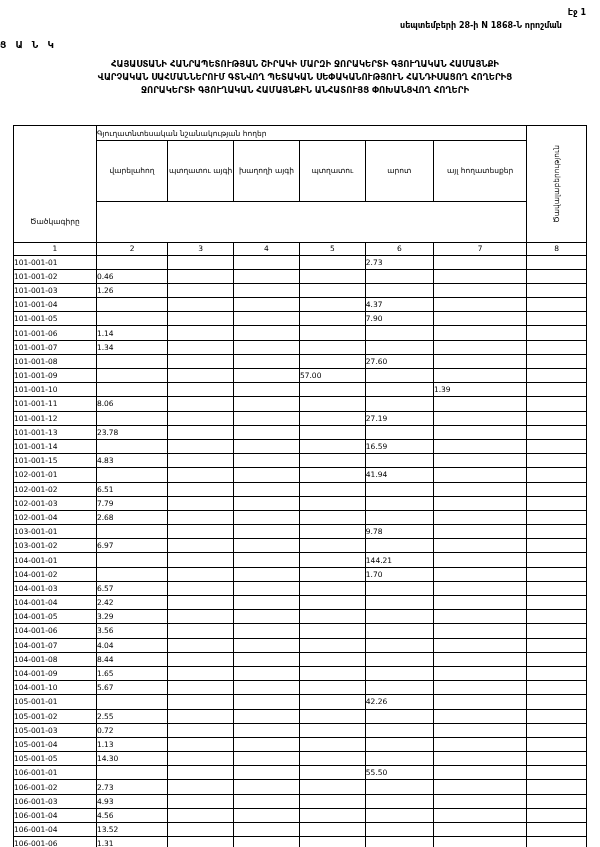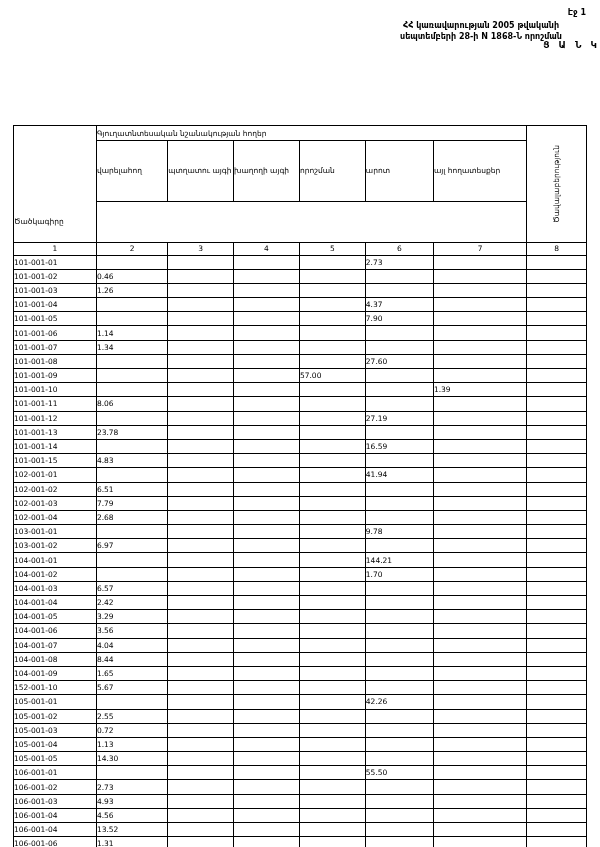--- a/index.html
+++ b/index.html
@@ -31,21 +31,21 @@
     position:absolute;
     right:14px;
     top:8px;
     font-size:8px;
     font-weight:bold;
   }
   .doc-title{
     position:absolute;
     top:40px;
     left:0;right:0;
-    text-align:right;
+    text-align:left;
     font-size:9px;
     font-weight:bold;
     letter-spacing:3px;
   }
   .doc-subtitle{
     position:absolute;
     top:58px;
     left:30px;right:20px;
     text-align:center;
     font-size:8.5px;
@@ -69,21 +69,21 @@
   th.grp{
     font-size:7.5px;
     font-weight:normal;
     height:14px;
     text-align:left;
   }
   th.colhead{
     font-size:7.5px;
     font-weight:normal;
     height:60px;
-    text-align:left;
+    text-align:center;
     vertical-align:middle;
     line-height:10px;
   }
   th.rot{
     font-size:7.5px;
     font-weight:normal;
     vertical-align:middle;
     text-align:center;
     width:44px;
   }
@@ -123,26 +123,30 @@
   col.c7{width:56px;}
 </style>
 </head>
 <body>
 
 <div class="page">
 
   <div class="page-no">Էջ 1</div>
 
   <div class="doc-header" style="top:20px;">
-    <div>ՀՀ կառավարության 2005 թվականի</div>
     <div>սեպտեմբերի 28-ի N 1868-Ն որոշման</div>
   </div>
 
   <div class="doc-title">Ց Ա Ն Կ</div>
 
+  <div class="doc-subtitle">
+    <div>ՀԱՅԱՍՏԱՆԻ ՀԱՆՐԱՊԵՏՈՒԹՅԱՆ ՇԻՐԱԿԻ ՄԱՐԶԻ ՋՈՐԱԿԵՐՏԻ ԳՅՈՒՂԱԿԱՆ ՀԱՄԱՅՆՔԻ</div>
+    <div>ՎԱՐՉԱԿԱՆ ՍԱՀՄԱՆՆԵՐՈՒՄ ԳՏՆՎՈՂ ՊԵՏԱԿԱՆ ՍԵՓԱԿԱՆՈՒԹՅՈՒՆ ՀԱՆԴԻՍԱՑՈՂ ՀՈՂԵՐԻՑ</div>
+    <div>ՋՈՐԱԿԵՐՏԻ ԳՅՈՒՂԱԿԱՆ ՀԱՄԱՅՆՔԻՆ ԱՆՀԱՏՈՒՅՑ ՓՈԽԱՆՑՎՈՂ ՀՈՂԵՐԻ</div>
+  </div>
 
   <table class="main">
     <colgroup>
       <col class="c0">
         <col class="c1">
         <col class="c2">
         <col class="c3">
       <col class="c4">
         <col class="c5">
         <col class="c6">
@@ -153,21 +157,21 @@
         <th rowspan="2" style="border-bottom:none;"></th>
         <th class="grp" colspan="6">Գյուղատնտեսական նշանակության հողեր</th>
         <th class="rot" rowspan="3">
           <div class="rotbox">Ծավալաբերություն</div>
         </th>
       </tr>
       <tr>
         <th class="colhead">վարելահող</th>
         <th class="colhead">պտղատու այգի</th>
         <th class="colhead">խաղողի այգի</th>
-        <th class="colhead">որոշման</th>
+        <th class="colhead">պտղատու</th>
         <th class="colhead">արոտ</th>
         <th class="colhead">այլ հողատեսքեր</th>
       </tr>
       <tr>
         <th class="colhead" style="border-top:none;height:40px;">Ծածկագիրը</th>
         <th style="border:none;" colspan="6"></th>
       </tr>
       <tr>
         <td class="numhead">1</td>
         <td class="numhead">2</td>
@@ -474,21 +478,21 @@
           <td class="code">104-001-09</td>
           <td class="val">1.65</td>
           <td class="blank"></td>
           <td class="blank"></td>
           <td class="blank"></td>
           <td class="blank"></td>
           <td class="blank"></td>
           <td class="blank"></td>
         </tr>
         <tr>
-          <td class="code">152-001-10</td>
+          <td class="code">104-001-10</td>
           <td class="val">5.67</td>
           <td class="blank"></td>
           <td class="blank"></td>
           <td class="blank"></td>
           <td class="blank"></td>
           <td class="blank"></td>
           <td class="blank"></td>
         </tr>
         <tr>
           <td class="code">105-001-01</td>

